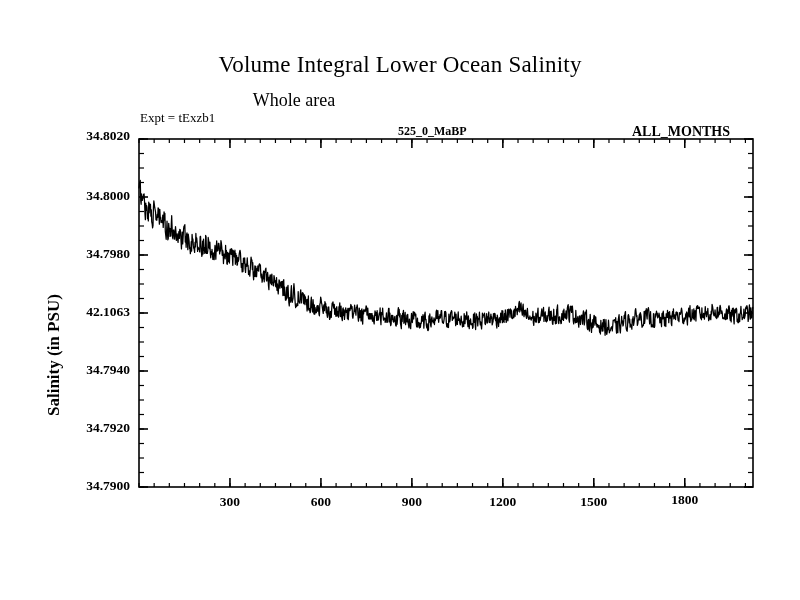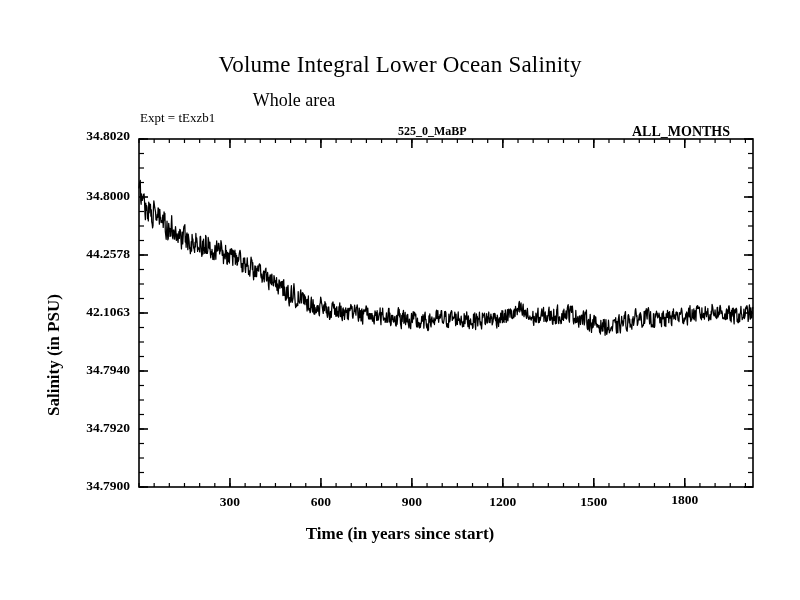--- a/index.html
+++ b/index.html
@@ -107,21 +107,20 @@
   <div class="txt" id="subtitle-whole-area">Whole area</div>
 
   <div class="txt" id="expt-label">Expt = tExzb1</div>
 
   <div class="txt" id="period-label">525_0_MaBP</div>
 
   <div class="txt" id="months-label">ALL_MONTHS</div>
 
   <div class="txt" id="yaxis-title">Salinity (in PSU)</div>
 
-  <div class="txt" id="xaxis-title">Time (in years since start)</div>
 
   <svg id="plot-svg" width="800" height="600">
     <g id="y-minor-ticks">
         <line x1="139" y1="487" x2="144" y2="487" stroke="#000" stroke-width="1.2"></line>
         <line x1="753" y1="487" x2="748" y2="487" stroke="#000" stroke-width="1.2"></line>
         <line x1="139" y1="472.49999999993133" x2="144" y2="472.49999999993133" stroke="#000" stroke-width="1.2"></line>
         <line x1="753" y1="472.49999999993133" x2="748" y2="472.49999999993133" stroke="#000" stroke-width="1.2"></line>
         <line x1="139" y1="457.9999999998626" x2="144" y2="457.9999999998626" stroke="#000" stroke-width="1.2"></line>
         <line x1="753" y1="457.9999999998626" x2="748" y2="457.9999999998626" stroke="#000" stroke-width="1.2"></line>
         <line x1="139" y1="443.49999999979394" x2="144" y2="443.49999999979394" stroke="#000" stroke-width="1.2"></line>
@@ -287,21 +286,21 @@
     <g id="series-group">
         <polyline points="139.00,187.98 139.42,183.99 139.85,181.92 140.27,180.32 140.70,200.34 141.12,204.30 141.55,193.82 141.97,196.73 142.40,200.43 142.82,198.23 143.24,197.89 143.67,194.30 144.09,193.97 144.52,201.30 144.94,213.09 145.37,219.70 145.79,203.06 146.22,210.48 146.64,205.59 147.07,207.97 147.49,218.70 147.91,215.62 148.34,220.93 148.76,202.12 149.19,212.81 149.61,203.82 150.04,207.46 150.46,204.25 150.89,216.19 151.31,209.77 151.73,221.86 152.16,223.79 152.58,227.82 153.01,225.56 153.43,207.20 153.86,200.88 154.28,204.01 154.71,207.49 155.13,209.71 155.56,212.08 155.98,219.81 156.40,219.06 156.83,220.29 157.25,214.43 157.68,217.49 158.10,207.84 158.53,208.63 158.95,216.24 159.38,224.13 159.80,209.31 160.22,217.01 160.65,217.09 161.07,222.54 161.50,221.62 161.92,220.56 162.35,222.66 162.77,215.01 163.20,227.44 163.62,220.15 164.05,211.90 164.47,220.05 164.89,213.46 165.32,231.38 165.74,235.29 166.17,239.30 166.59,232.01 167.02,221.14 167.44,232.56 167.87,239.91 168.29,238.32 168.71,223.26 169.14,228.89 169.56,228.33 169.99,236.43 170.41,228.65 170.84,235.92 171.26,224.88 171.69,215.72 172.11,227.62 172.54,237.12 172.96,238.98 173.38,230.17 173.81,229.91 174.23,234.46 174.66,239.08 175.08,234.04 175.51,226.55 175.93,231.60 176.36,240.41 176.78,237.51 177.20,233.86 177.63,239.20 178.05,242.46 178.48,235.70 178.90,231.62 179.33,238.47 179.75,229.42 180.18,229.54 180.60,231.89 181.02,241.58 181.45,248.98 181.87,238.80 182.30,232.12 182.72,243.98 183.15,236.35 183.57,229.19 184.00,226.21 184.42,226.32 184.85,224.63 185.27,242.02 185.69,236.44 186.12,247.32 186.54,234.53 186.97,232.81 187.39,241.43 187.82,249.65 188.24,234.10 188.67,237.56 189.09,240.86 189.51,248.51 189.94,247.81 190.36,253.61 190.79,250.48 191.21,241.75 191.64,251.07 192.06,234.42 192.49,239.37 192.91,238.98 193.34,245.13 193.76,248.28 194.18,249.20 194.61,252.35 195.03,242.04 195.46,246.89 195.88,233.47 196.31,242.15 196.73,237.96 197.16,242.71 197.58,251.49 198.00,247.23 198.43,248.34 198.85,249.32 199.28,248.12 199.70,251.94 200.13,236.65 200.55,236.29 200.98,245.08 201.40,252.30 201.83,256.39 202.25,254.41 202.67,241.12 203.10,253.97 203.52,239.17 203.95,250.44 204.37,247.63 204.80,253.41 205.22,252.66 205.65,235.34 206.07,236.67 206.49,253.42 206.92,253.31 207.34,253.47 207.77,250.76 208.19,237.49 208.62,240.12 209.04,247.18 209.47,248.95 209.89,242.15 210.31,252.89 210.74,257.79 211.16,251.97 211.59,254.42 212.01,249.39 212.44,254.08 212.86,259.35 213.29,253.88 213.71,252.89 214.14,259.72 214.56,252.69 214.98,245.44 215.41,251.97 215.83,259.25 216.26,247.90 216.68,240.77 217.11,251.19 217.53,250.56 217.96,250.44 218.38,243.28 218.80,243.41 219.23,246.33 219.65,253.87 220.08,250.44 220.50,251.05 220.93,240.54 221.35,242.91 221.78,247.03 222.20,255.27 222.63,250.25 223.05,252.16 223.47,263.53 223.90,254.53 224.32,254.05 224.75,256.48 225.17,258.80 225.60,245.49 226.02,256.70 226.45,250.65 226.87,263.68 227.29,264.29 227.72,252.40 228.14,260.87 228.57,261.60 228.99,253.26 229.42,263.05 229.84,251.58 230.27,249.13 230.69,250.93 231.12,254.37 231.54,248.72 231.96,249.36 232.39,256.83 232.81,265.28 233.24,250.44 233.66,256.02 234.09,251.51 234.51,256.84 234.94,250.22 235.36,264.25 235.78,253.45 236.21,262.18 236.63,255.52 237.06,265.30 237.48,264.23 237.91,257.55 238.33,261.42 238.76,259.66 239.18,254.31 239.61,251.61 240.03,250.29 240.45,252.89 240.88,261.11 241.30,267.38 241.73,263.62 242.15,271.87 242.58,263.53 243.00,271.60 243.43,258.17 243.85,263.23 244.27,262.70 244.70,257.93 245.12,268.95 245.55,272.49 245.97,264.18 246.40,266.32 246.82,265.65 247.25,257.84 247.67,266.11 248.09,265.51 248.52,274.51 248.94,273.16 249.37,270.85 249.79,276.18 250.22,270.55 250.64,262.44 251.07,257.12 251.49,259.92 251.92,259.89 252.34,269.57 252.76,262.57 253.19,274.67 253.61,279.76 254.04,271.92 254.46,276.32 254.89,265.84 255.31,276.51 255.74,266.33 256.16,270.20 256.58,276.70 257.01,268.73 257.43,270.76 257.86,265.91 258.28,268.18 258.71,271.09 259.13,264.40 259.56,263.82 259.98,265.74 260.41,264.96 260.83,275.61 261.25,277.80 261.68,274.23 262.10,282.26 262.53,279.83 262.95,278.30 263.38,272.41 263.80,271.00 264.23,281.84 264.65,271.70 265.07,272.53 265.50,269.23 265.92,268.12 266.35,280.00 266.77,281.14 267.20,275.79 267.62,272.47 268.05,277.43 268.47,285.67 268.90,289.68 269.32,277.11 269.74,277.77 270.17,274.82 270.59,283.21 271.02,275.29 271.44,284.60 271.87,274.05 272.29,281.13 272.72,282.41 273.14,285.50 273.56,285.89 273.99,275.55 274.41,277.85 274.84,282.23 275.26,280.65 275.69,286.41 276.11,286.98 276.54,277.52 276.96,290.31 277.38,283.92 277.81,289.36 278.23,293.96 278.66,286.50 279.08,279.87 279.51,281.01 279.93,288.16 280.36,284.72 280.78,282.74 281.21,281.68 281.63,287.56 282.05,282.31 282.48,281.36 282.90,295.53 283.33,282.69 283.75,279.62 284.18,295.42 284.60,287.14 285.03,292.03 285.45,300.12 285.87,300.25 286.30,298.96 286.72,287.13 287.15,298.06 287.57,289.37 288.00,285.38 288.42,294.38 288.85,302.60 289.27,305.89 289.70,297.59 290.12,301.47 290.54,302.02 290.97,291.34 291.39,285.71 291.82,300.31 292.24,302.45 292.67,300.20 293.09,298.17 293.52,288.50 293.94,283.70 294.36,288.92 294.79,296.99 295.21,303.11 295.64,307.65 296.06,305.28 296.49,306.35 296.91,303.63 297.34,304.35 297.76,305.73 298.19,291.60 298.61,301.06 299.03,301.35 299.46,302.85 299.88,303.19 300.31,293.32 300.73,289.82 301.16,297.72 301.58,302.99 302.01,295.36 302.43,292.72 302.85,292.97 303.28,293.53 303.70,303.73 304.13,299.26 304.55,294.88 304.98,304.64 305.40,296.89 305.83,301.28 306.25,299.59 306.68,304.91 307.10,311.00 307.52,299.35 307.95,309.20 308.37,295.96 308.80,309.24 309.22,310.52 309.65,308.49 310.07,312.64 310.50,311.88 310.92,301.23 311.34,297.22 311.77,307.08 312.19,308.38 312.62,312.04 313.04,299.58 313.47,305.55 313.89,313.93 314.32,304.76 314.74,314.27 315.16,307.73 315.59,312.48 316.01,312.85 316.44,312.28 316.86,306.76 317.29,305.57 317.71,311.18 318.14,305.59 318.56,308.62 318.99,314.18 319.41,315.85 319.83,304.25 320.26,302.98 320.68,297.15 321.11,299.34 321.53,302.83 321.96,304.58 322.38,307.61 322.81,310.94 323.23,313.45 323.65,305.96 324.08,304.70 324.50,310.66 324.93,301.56 325.35,303.02 325.78,303.78 326.20,312.81 326.63,306.85 327.05,315.01 327.48,317.27 327.90,313.35 328.32,307.27 328.75,306.92 329.17,315.33 329.60,319.48 330.02,318.49 330.45,311.39 330.87,316.53 331.30,317.33 331.72,308.87 332.14,303.21 332.57,304.94 332.99,301.93 333.42,306.65 333.84,308.39 334.27,304.43 334.69,314.32 335.12,308.47 335.54,313.74 335.97,316.48 336.39,307.75 336.81,306.73 337.24,315.94 337.66,311.47 338.09,311.84 338.51,317.23 338.94,306.73 339.36,307.68 339.79,302.81 340.21,316.31 340.63,316.59 341.06,306.20 341.48,314.59 341.91,318.56 342.33,320.56 342.76,308.93 343.18,307.93 343.61,315.58 344.03,309.98 344.46,319.47 344.88,315.18 345.30,311.38 345.73,307.76 346.15,312.12 346.58,312.32 347.00,310.42 347.43,318.68 347.85,308.46 348.28,319.66 348.70,314.31 349.12,308.23 349.55,309.36 349.97,310.71 350.40,308.37 350.82,304.50 351.25,305.57 351.67,308.81 352.10,306.52 352.52,316.92 352.94,318.27 353.37,314.19 353.79,313.34 354.22,308.97 354.64,305.18 355.07,311.52 355.49,310.43 355.92,315.23 356.34,307.67 356.77,307.06 357.19,304.77 357.61,308.03 358.04,317.40 358.46,321.17 358.89,316.72 359.31,308.08 359.74,317.54 360.16,312.18 360.59,310.61 361.01,320.94 361.43,310.27 361.86,308.85 362.28,320.37 362.71,324.09 363.13,310.86 363.56,313.90 363.98,309.40 364.41,310.76 364.83,311.14 365.26,311.48 365.68,309.29 366.10,305.84 366.53,306.98 366.95,315.05 367.38,311.75 367.80,308.22 368.23,316.05 368.65,318.82 369.08,314.34 369.50,313.45 369.92,319.18 370.35,313.62 370.77,318.75 371.20,313.73 371.62,319.01 372.05,313.60 372.47,321.13 372.90,315.69 373.32,318.34 373.75,321.85 374.17,323.87 374.59,316.51 375.02,310.90 375.44,315.32 375.87,312.30 376.29,313.60 376.72,320.36 377.14,310.57 377.57,317.65 377.99,320.26 378.41,319.54 378.84,315.80 379.26,312.98 379.69,314.70 380.11,307.98 380.54,319.45 380.96,324.69 381.39,312.70 381.81,313.21 382.23,314.55 382.66,308.06 383.08,316.43 383.51,320.09 383.93,318.17 384.36,318.05 384.78,318.04 385.21,322.46 385.63,320.84 386.06,317.81 386.48,312.90 386.90,322.40 387.33,320.04 387.75,322.08 388.18,312.80 388.60,308.28 389.03,308.35 389.45,321.88 389.88,313.08 390.30,322.30 390.72,325.64 391.15,324.03 391.57,315.55 392.00,315.28 392.42,319.69 392.85,315.67 393.27,321.54 393.70,322.06 394.12,321.23 394.55,317.16 394.97,316.34 395.39,322.94 395.82,325.89 396.24,326.01 396.67,315.29 397.09,324.31 397.52,319.38 397.94,310.88 398.37,307.60 398.79,315.09 399.21,309.48 399.64,316.92 400.06,313.62 400.49,323.54 400.91,325.98 401.34,328.62 401.76,315.41 402.19,321.57 402.61,313.58 403.04,313.22 403.46,310.31 403.88,323.32 404.31,322.08 404.73,317.14 405.16,312.30 405.58,324.73 406.01,320.44 406.43,321.57 406.86,315.23 407.28,321.97 407.70,314.30 408.13,322.97 408.55,325.42 408.98,327.90 409.40,319.12 409.83,325.51 410.25,325.37 410.68,328.73 411.10,319.87 411.53,313.41 411.95,320.89 412.37,322.52 412.80,316.57 413.22,311.57 413.65,318.83 414.07,313.11 414.50,312.24 414.92,313.58 415.35,315.98 415.77,314.13 416.19,322.84 416.62,326.80 417.04,326.37 417.47,318.23 417.89,327.22 418.32,323.16 418.74,322.51 419.17,323.91 419.59,328.00 420.01,323.03 420.44,327.28 420.86,323.27 421.29,323.29 421.71,316.28 422.14,319.84 422.56,321.19 422.99,314.65 423.41,316.57 423.84,328.15 424.26,320.86 424.68,314.52 425.11,312.10 425.53,319.67 425.96,319.29 426.38,325.58 426.81,327.96 427.23,323.89 427.66,330.18 428.08,330.58 428.50,329.74 428.93,315.91 429.35,322.16 429.78,313.82 430.20,318.92 430.63,325.05 431.05,326.96 431.48,319.60 431.90,316.87 432.33,321.37 432.75,320.58 433.17,322.86 433.60,320.98 434.02,317.80 434.45,324.53 434.87,319.45 435.30,320.69 435.72,319.19 436.15,311.66 436.57,310.13 436.99,318.39 437.42,312.61 437.84,310.51 438.27,319.08 438.69,322.26 439.12,316.62 439.54,318.42 439.97,314.67 440.39,317.85 440.82,314.31 441.24,310.59 441.66,310.68 442.09,319.36 442.51,322.72 442.94,322.80 443.36,323.34 443.79,321.31 444.21,318.37 444.64,311.63 445.06,316.49 445.48,311.49 445.91,312.66 446.33,322.98 446.76,326.66 447.18,327.06 447.61,323.70 448.03,327.29 448.46,327.52 448.88,314.11 449.30,318.26 449.73,321.80 450.15,319.85 450.58,312.91 451.00,311.96 451.43,310.63 451.85,311.49 452.28,320.48 452.70,316.89 453.13,317.63 453.55,318.73 453.97,317.45 454.40,316.78 454.82,312.10 455.25,318.05 455.67,325.61 456.10,314.20 456.52,324.12 456.95,319.52 457.37,324.48 457.79,317.69 458.22,311.98 458.64,320.48 459.07,318.48 459.49,319.63 459.92,323.58 460.34,324.96 460.77,320.51 461.19,316.17 461.62,321.90 462.04,323.04 462.46,326.98 462.89,321.91 463.31,321.29 463.74,326.38 464.16,313.68 464.59,318.50 465.01,323.67 465.44,315.90 465.86,318.57 466.28,319.04 466.71,311.77 467.13,317.66 467.56,322.92 467.98,326.70 468.41,315.98 468.83,322.27 469.26,328.71 469.68,320.58 470.11,324.62 470.53,318.78 470.95,323.23 471.38,324.03 471.80,324.84 472.23,323.62 472.65,328.32 473.08,327.34 473.50,314.20 473.93,321.84 474.35,322.28 474.77,312.89 475.20,324.67 475.62,329.51 476.05,320.47 476.47,313.97 476.90,317.29 477.32,316.51 477.75,325.86 478.17,320.03 478.60,318.08 479.02,319.06 479.44,312.19 479.87,321.37 480.29,324.87 480.72,321.99 481.14,325.63 481.57,328.91 481.99,322.95 482.42,313.08 482.84,317.53 483.26,315.67 483.69,315.47 484.11,313.98 484.54,313.17 484.96,323.46 485.39,324.57 485.81,320.47 486.24,317.10 486.66,313.62 487.08,323.06 487.51,322.38 487.93,316.52 488.36,316.40 488.78,312.00 489.21,322.26 489.63,318.06 490.06,322.74 490.48,317.97 490.91,314.04 491.33,318.40 491.75,316.95 492.18,324.94 492.60,323.10 493.03,321.89 493.45,313.65 493.88,318.91 494.30,315.00 494.73,313.27 495.15,314.17 495.57,320.71 496.00,317.59 496.42,325.18 496.85,328.02 497.27,315.10 497.70,317.79 498.12,321.03 498.55,326.40 498.97,320.44 499.40,318.00 499.82,317.74 500.24,322.69 500.67,313.18 501.09,319.26 501.52,319.70 501.94,310.61 502.37,322.73 502.79,310.78 503.22,321.33 503.64,318.16 504.06,322.44 504.49,313.62 504.91,319.37 505.34,309.95 505.76,315.49 506.19,322.44 506.61,319.79 507.04,316.27 507.46,309.62 507.89,320.80 508.31,315.14 508.73,309.04 509.16,309.76 509.58,310.98 510.01,317.16 510.43,308.96 510.86,310.86 511.28,310.10 511.71,318.05 512.13,318.14 512.55,318.58 512.98,316.41 513.40,310.91 513.83,317.63 514.25,309.11 514.68,312.53 515.10,316.29 515.53,306.37 515.95,310.14 516.38,310.74 516.80,309.18 517.22,314.70 517.65,308.26 518.07,311.30 518.50,308.56 518.92,303.09 519.35,301.46 519.77,312.01 520.20,309.71 520.62,305.01 521.04,302.98 521.47,310.28 521.89,311.66 522.32,315.20 522.74,307.18 523.17,304.21 523.59,313.17 524.02,316.66 524.44,310.41 524.86,311.49 525.29,314.96 525.71,310.08 526.14,316.46 526.56,318.42 526.99,315.59 527.41,308.42 527.84,314.47 528.26,317.51 528.69,319.39 529.11,319.12 529.53,318.02 529.96,315.99 530.38,318.89 530.81,318.10 531.23,320.19 531.66,317.29 532.08,317.37 532.51,318.06 532.93,311.29 533.35,322.73 533.78,325.32 534.20,316.34 534.63,320.14 535.05,319.06 535.48,321.88 535.90,313.13 536.33,322.17 536.75,318.38 537.18,314.85 537.60,312.53 538.02,308.13 538.45,322.63 538.87,317.38 539.30,322.45 539.72,317.34 540.15,320.64 540.57,318.44 541.00,315.28 541.42,311.88 541.84,308.77 542.27,316.19 542.69,315.75 543.12,312.59 543.54,307.48 543.97,321.38 544.39,315.43 544.82,313.81 545.24,311.91 545.67,321.18 546.09,318.48 546.51,321.82 546.94,315.58 547.36,320.78 547.79,316.43 548.21,315.50 548.64,309.86 549.06,307.05 549.49,319.01 549.91,320.49 550.33,311.69 550.76,320.02 551.18,311.08 551.61,318.39 552.03,317.34 552.46,323.45 552.88,324.42 553.31,317.62 553.73,309.25 554.15,320.45 554.58,316.30 555.00,318.95 555.43,323.80 555.85,315.90 556.28,323.47 556.70,309.90 557.13,308.13 557.55,304.97 557.98,316.68 558.40,322.97 558.82,323.54 559.25,317.23 559.67,316.79 560.10,320.22 560.52,320.76 560.95,323.59 561.37,323.23 561.80,313.72 562.22,319.74 562.64,317.36 563.07,310.88 563.49,320.49 563.92,309.17 564.34,317.21 564.77,313.75 565.19,318.21 565.62,316.82 566.04,310.92 566.47,319.08 566.89,317.56 567.31,308.47 567.74,305.98 568.16,304.65 568.59,310.24 569.01,319.98 569.44,322.14 569.86,309.55 570.29,306.40 570.71,306.20 571.13,310.40 571.56,312.44 571.98,306.13 572.41,306.22 572.83,311.54 573.26,320.93 573.68,323.88 574.11,318.60 574.53,319.17 574.96,318.24 575.38,322.79 575.80,310.45 576.23,319.15 576.65,322.47 577.08,321.18 577.50,318.10 577.93,316.47 578.35,322.85 578.78,327.16 579.20,319.00 579.62,315.76 580.05,317.24 580.47,324.50 580.90,320.38 581.32,315.03 581.75,318.30 582.17,315.39 582.60,324.13 583.02,314.37 583.45,310.87 583.87,315.86 584.29,324.90 584.72,321.71 585.14,312.22 585.57,313.07 585.99,313.93 586.42,310.00 586.84,324.14 587.27,328.36 587.69,329.60 588.11,320.49 588.54,319.35 588.96,328.46 589.39,331.01 589.81,320.91 590.24,314.41 590.66,323.69 591.09,328.26 591.51,332.49 591.93,322.95 592.36,327.89 592.78,319.71 593.21,327.13 593.63,318.81 594.06,315.43 594.48,316.08 594.91,325.17 595.33,316.79 595.76,316.97 596.18,323.19 596.60,324.66 597.03,327.08 597.45,324.35 597.88,326.87 598.30,325.35 598.73,327.88 599.15,325.37 599.58,332.25 600.00,327.67 600.42,334.00 600.85,320.35 601.27,328.44 601.70,326.96 602.12,331.12 602.55,322.77 602.97,330.86 603.40,319.64 603.82,326.54 604.25,319.41 604.67,328.39 605.09,335.31 605.52,325.58 605.94,319.53 606.37,332.53 606.79,334.48 607.22,331.82 607.64,327.27 608.07,329.53 608.49,320.19 608.91,326.59 609.34,332.77 609.76,331.38 610.19,330.74 610.61,329.45 611.04,327.54 611.46,327.70 611.89,326.58 612.31,330.92 612.74,325.70 613.16,320.18 613.58,320.44 614.01,320.62 614.43,319.62 614.86,320.12 615.28,322.74 615.71,317.68 616.13,328.33 616.56,333.17 616.98,321.33 617.40,324.19 617.83,332.68 618.25,319.77 618.68,317.20 619.10,314.71 619.53,323.70 619.95,330.12 620.38,332.90 620.80,325.70 621.22,323.05 621.65,316.31 622.07,322.78 622.50,320.78 622.92,326.00 623.35,325.02 623.77,321.04 624.20,315.45 624.62,318.31 625.05,312.93 625.47,311.53 625.89,326.03 626.32,329.20 626.74,330.65 627.17,331.24 627.59,325.54 628.02,315.62 628.44,314.57 628.87,316.07 629.29,322.84 629.71,319.08 630.14,327.11 630.56,324.13 630.99,325.84 631.41,325.43 631.84,329.19 632.26,319.16 632.69,320.93 633.11,316.65 633.54,325.30 633.96,322.95 634.38,319.95 634.81,317.08 635.23,310.32 635.66,308.57 636.08,312.29 636.51,316.52 636.93,315.57 637.36,325.40 637.78,323.81 638.20,320.34 638.63,319.54 639.05,316.90 639.48,314.06 639.90,320.15 640.33,312.58 640.75,314.19 641.18,316.30 641.60,322.97 642.03,327.26 642.45,326.43 642.87,325.05 643.30,325.66 643.72,322.82 644.15,311.43 644.57,323.36 645.00,319.73 645.42,310.83 645.85,312.84 646.27,308.70 646.69,315.77 647.12,319.00 647.54,310.12 647.97,308.90 648.39,307.68 648.82,310.56 649.24,318.94 649.67,323.83 650.09,319.20 650.52,311.60 650.94,320.60 651.36,326.95 651.79,324.60 652.21,325.24 652.64,326.77 653.06,327.06 653.49,313.61 653.91,323.27 654.34,327.45 654.76,326.15 655.18,313.86 655.61,317.04 656.03,315.44 656.46,311.12 656.88,313.15 657.31,313.19 657.73,317.84 658.16,316.89 658.58,316.80 659.00,313.19 659.43,315.37 659.85,322.78 660.28,317.40 660.70,317.77 661.13,322.71 661.55,326.56 661.98,313.58 662.40,313.16 662.83,318.98 663.25,311.14 663.67,315.99 664.10,318.54 664.52,325.79 664.95,317.48 665.37,322.38 665.80,326.50 666.22,313.75 666.65,316.86 667.07,317.31 667.49,310.29 667.92,317.57 668.34,312.29 668.77,322.61 669.19,314.97 669.62,311.58 670.04,318.19 670.47,317.24 670.89,315.89 671.32,323.88 671.74,325.66 672.16,314.54 672.59,311.59 673.01,316.64 673.44,308.77 673.86,318.91 674.29,317.23 674.71,314.98 675.14,317.70 675.56,319.54 675.98,312.23 676.41,312.00 676.83,314.78 677.26,312.41 677.68,316.31 678.11,320.39 678.53,319.01 678.96,321.62 679.38,312.61 679.81,312.97 680.23,314.31 680.65,313.78 681.08,310.75 681.50,308.21 681.93,310.54 682.35,315.79 682.78,322.90 683.20,321.07 683.63,323.67 684.05,318.19 684.47,321.15 684.90,317.95 685.32,319.19 685.75,314.00 686.17,316.78 686.60,312.00 687.02,321.01 687.45,325.00 687.87,313.75 688.30,312.27 688.72,308.16 689.14,316.95 689.57,311.34 689.99,305.64 690.42,318.61 690.84,321.41 691.27,319.60 691.69,319.72 692.12,309.71 692.54,316.52 692.96,317.21 693.39,318.61 693.81,308.82 694.24,319.79 694.66,313.86 695.09,310.72 695.51,314.43 695.94,321.06 696.36,308.38 696.78,306.25 697.21,308.59 697.63,305.59 698.06,308.46 698.48,308.30 698.91,307.14 699.33,307.04 699.76,312.45 700.18,314.34 700.61,318.17 701.03,314.45 701.45,319.75 701.88,307.87 702.30,317.02 702.73,315.30 703.15,317.65 703.58,313.32 704.00,313.70 704.43,319.11 704.85,314.06 705.27,306.63 705.70,313.56 706.12,313.61 706.55,316.63 706.97,311.27 707.40,314.08 707.82,308.26 708.25,315.36 708.67,320.73 709.10,317.96 709.52,319.22 709.94,314.58 710.37,317.23 710.79,319.71 711.22,311.10 711.64,314.08 712.07,304.29 712.49,306.15 712.92,308.84 713.34,312.16 713.76,315.24 714.19,315.95 714.61,315.69 715.04,309.89 715.46,315.14 715.89,317.52 716.31,317.40 716.74,318.56 717.16,307.51 717.59,307.28 718.01,317.23 718.43,315.26 718.86,312.21 719.28,314.63 719.71,307.71 720.13,305.43 720.56,307.46 720.98,313.67 721.41,311.89 721.83,310.90 722.25,312.89 722.68,318.30 723.10,318.64 723.53,317.86 723.95,318.83 724.38,318.87 724.80,313.79 725.23,319.00 725.65,319.68 726.07,312.84 726.50,308.99 726.92,319.08 727.35,318.78 727.77,309.82 728.20,313.35 728.62,306.65 729.05,305.73 729.47,308.67 729.90,318.22 730.32,320.44 730.74,312.45 731.17,321.96 731.59,310.27 732.02,316.16 732.44,308.48 732.87,314.67 733.29,308.10 733.72,319.43 734.14,323.89 734.56,310.59 734.99,309.31 735.41,312.78 735.84,309.00 736.26,308.20 736.69,309.40 737.11,321.48 737.54,319.05 737.96,322.64 738.39,322.62 738.81,314.00 739.23,320.85 739.66,321.79 740.08,313.59 740.51,312.28 740.93,306.34 741.36,313.37 741.78,314.75 742.21,319.62 742.63,318.05 743.05,317.70 743.48,317.17 743.90,309.13 744.33,318.60 744.75,317.21 745.18,315.29 745.60,308.22 746.03,306.87 746.45,308.57 746.88,305.66 747.30,307.22 747.72,312.80 748.15,321.49 748.57,317.87 749.00,310.69 749.42,304.91 749.85,310.69 750.27,319.22 750.70,307.97 751.12,318.16 751.54,311.90 751.97,317.34 752.39,307.41 752.82,307.91" fill="none" stroke="#000000" stroke-width="1.25" stroke-linejoin="round" stroke-linecap="round"></polyline>
       </g>
   </svg>
 
   <div id="ytick-labels">
       <div class="txt tick-label ytick-label" style="left: 52px; top: 478px;">34.7900</div>
       <div class="txt tick-label ytick-label" style="left: 52px; top: 420px;">34.7920</div>
       <div class="txt tick-label ytick-label" style="left: 52px; top: 362px;">34.7940</div>
       <div class="txt tick-label ytick-label" style="left: 52px; top: 304px;">42.1063</div>
-      <div class="txt tick-label ytick-label" style="left: 52px; top: 246px;">44.2578</div>
+      <div class="txt tick-label ytick-label" style="left: 52px; top: 246px;">34.7980</div>
       <div class="txt tick-label ytick-label" style="left: 52px; top: 188px;">34.8000</div>
       <div class="txt tick-label ytick-label" style="left: 52px; top: 128px;">34.8020</div>
     </div>
   <div id="xtick-labels">
       <div class="txt tick-label xtick-label" style="left: 189.963px; top: 494px;">300</div>
       <div class="txt tick-label xtick-label" style="left: 280.926px; top: 494px;">600</div>
       <div class="txt tick-label xtick-label" style="left: 371.889px; top: 494px;">900</div>
       <div class="txt tick-label xtick-label" style="left: 462.852px; top: 494px;">1200</div>
       <div class="txt tick-label xtick-label" style="left: 553.815px; top: 494px; text-align: center;">1500</div>
       <div class="txt tick-label xtick-label" style="left: 644.778px; top: 492px;">1800</div>

